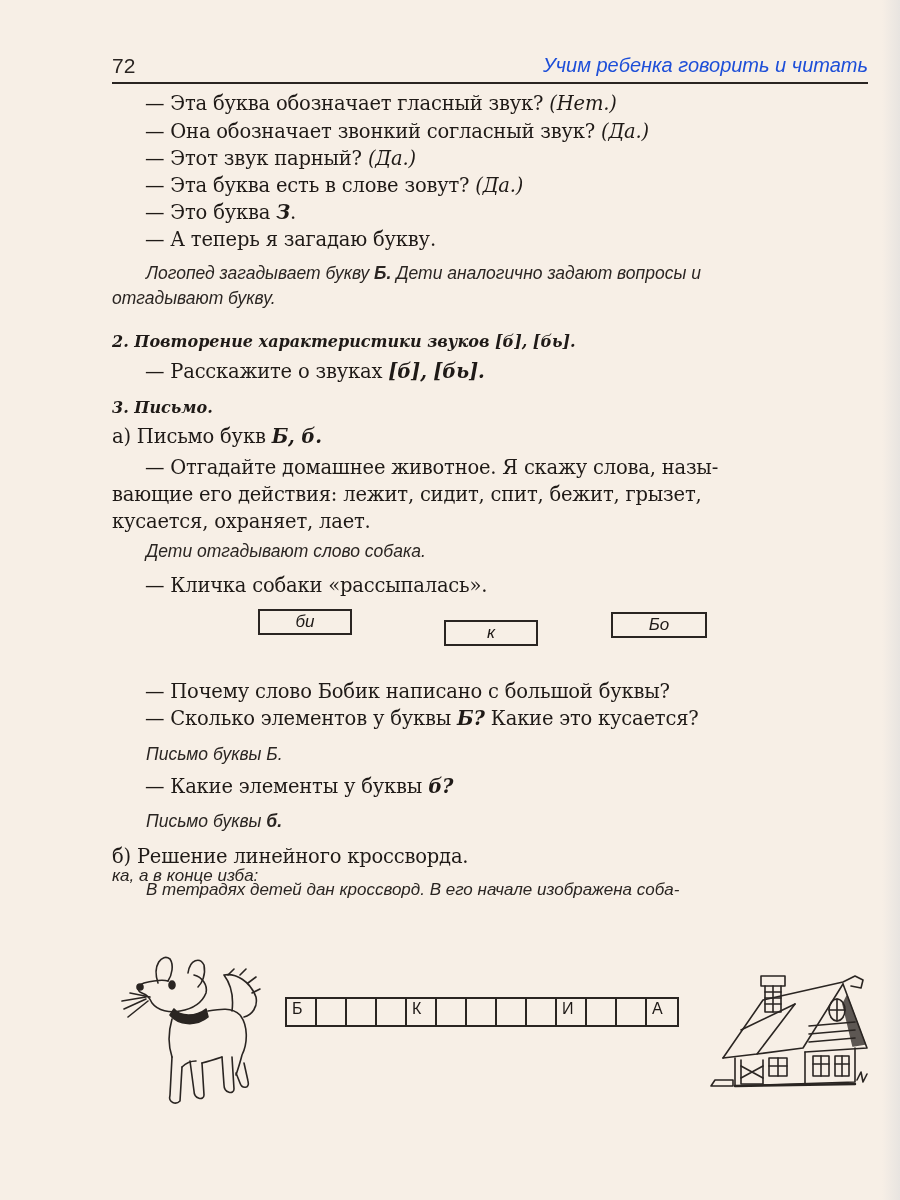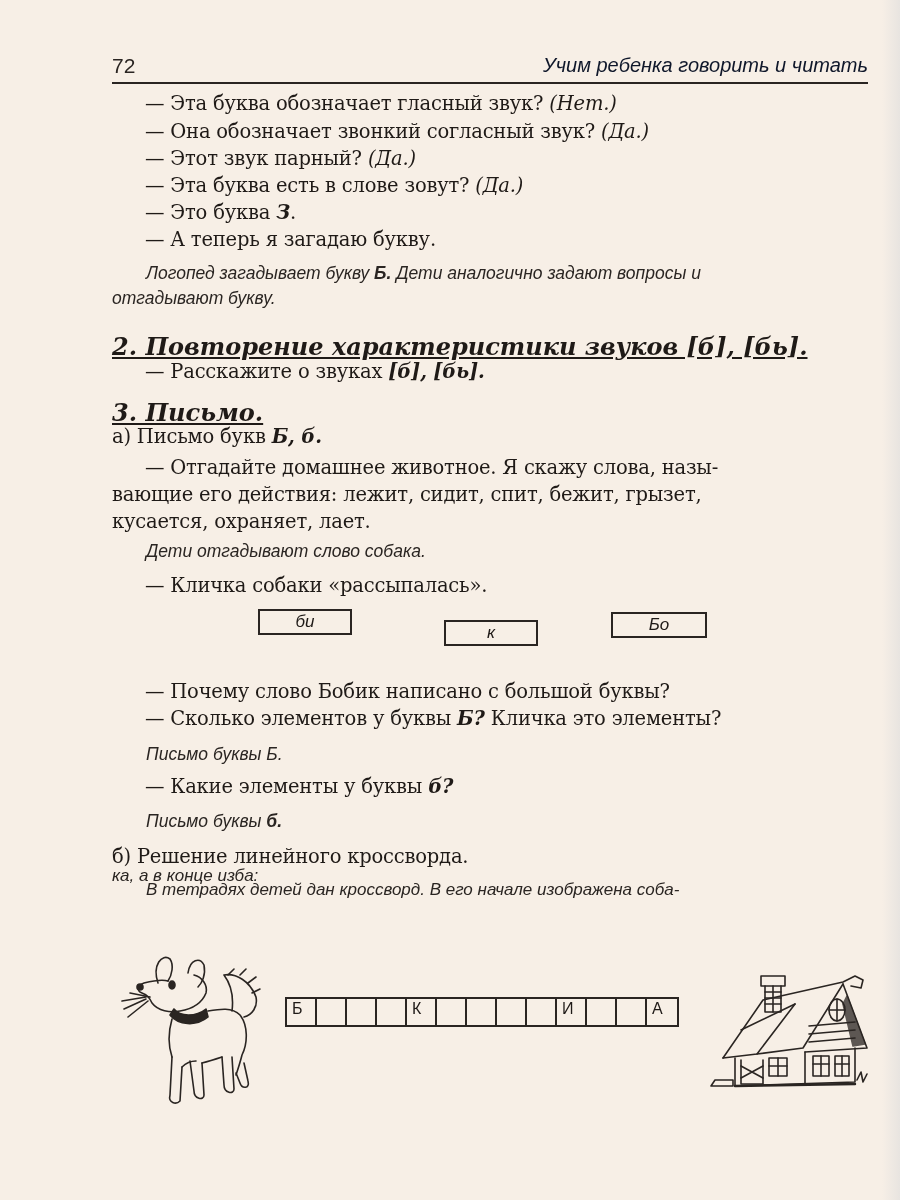--- a/index.html
+++ b/index.html
@@ -17,37 +17,37 @@
     }
     .header {
       position: absolute; left: 112px; top: 52px; width: 756px; height: 30px;
     }
     .page-number {
       position: absolute; left: 0; top: 2px;
       font-family: "Liberation Sans", sans-serif; font-size: 21px; color: #2a2522;
     }
     .running-title {
       position: absolute; right: 0; top: 2px;
-      font-family: "Liberation Sans", sans-serif; font-style: italic; font-size: 20px; color: #0f172a;
+      font-family: "Liberation Sans", sans-serif; font-style: italic; font-size: 20px; color: #1d4ed8;
     }
     .header-rule {
       position: absolute; left: 112px; top: 82px; width: 756px; height: 2px; background: #2a2522;
     }
     .line {
       position: absolute; white-space: nowrap;
       font-family: "DejaVu Serif", serif; font-size: 19.5px; letter-spacing: -0.2px;
     }
     .dash-line { left: 145px; }
     .note {
       position: absolute; white-space: nowrap;
       font-family: "Liberation Sans", sans-serif; font-style: italic; font-size: 17.5px; color: #2a2522;
     }
     .heading {
       position: absolute; white-space: nowrap;
-      font-family: "DejaVu Serif", serif; font-weight: bold; font-style: italic; font-size: 24px; text-decoration: underline;
+      font-family: "DejaVu Serif", serif; font-weight: bold; font-style: italic; font-size: 16px;
     }
     i.ans { }
     b.em { font-weight: bold; font-style: italic; }
     .wordbox {
       position: absolute; border: 2px solid #2a2522; height: 22px;
       font-family: "Liberation Sans", sans-serif; font-style: italic; font-size: 17px;
       text-align: center; line-height: 22px;
     }
     .crossword {
       position: absolute; left: 285px; top: 997px; display: flex;
@@ -111,21 +111,21 @@
 
   <div class="note" style="left:146px; top:541px">Дети отгадывают слово собака.</div>
   <div class="line dash-line" style="top:574px">— Кличка собаки «рассыпалась».</div>
 
   <div class="wordbox" style="left:258px; top:609px; width:90px;">би</div>
   <div class="wordbox" style="left:444px; top:620px; width:90px;">к</div>
   <div class="wordbox" style="left:611px; top:612px; width:92px;">Бо</div>
 
   <div class="line dash-line" style="top:680px">— Почему слово Бобик написано с большой буквы?</div>
   <div class="line dash-line" style="top:707px">
-    <span>— Сколько элементов у буквы </span><b class="em">Б?</b><span> Кличка это элементы?</span>
+    <span>— Сколько элементов у буквы </span><b class="em">Б?</b><span> Какие это кусается?</span>
   </div>
   <div class="note" style="left:146px; top:744px">Письмо буквы Б.</div>
   <div class="line dash-line" style="top:775px">
     <span>— Какие элементы у буквы </span><b class="em">б?</b>
   </div>
   <div class="note" style="left:146px; top:811px">
     <span>Письмо буквы </span><b>б.</b>
   </div>
 
   <div class="line" style="left:112px; top:845px">б) Решение линейного кроссворда.</div>

